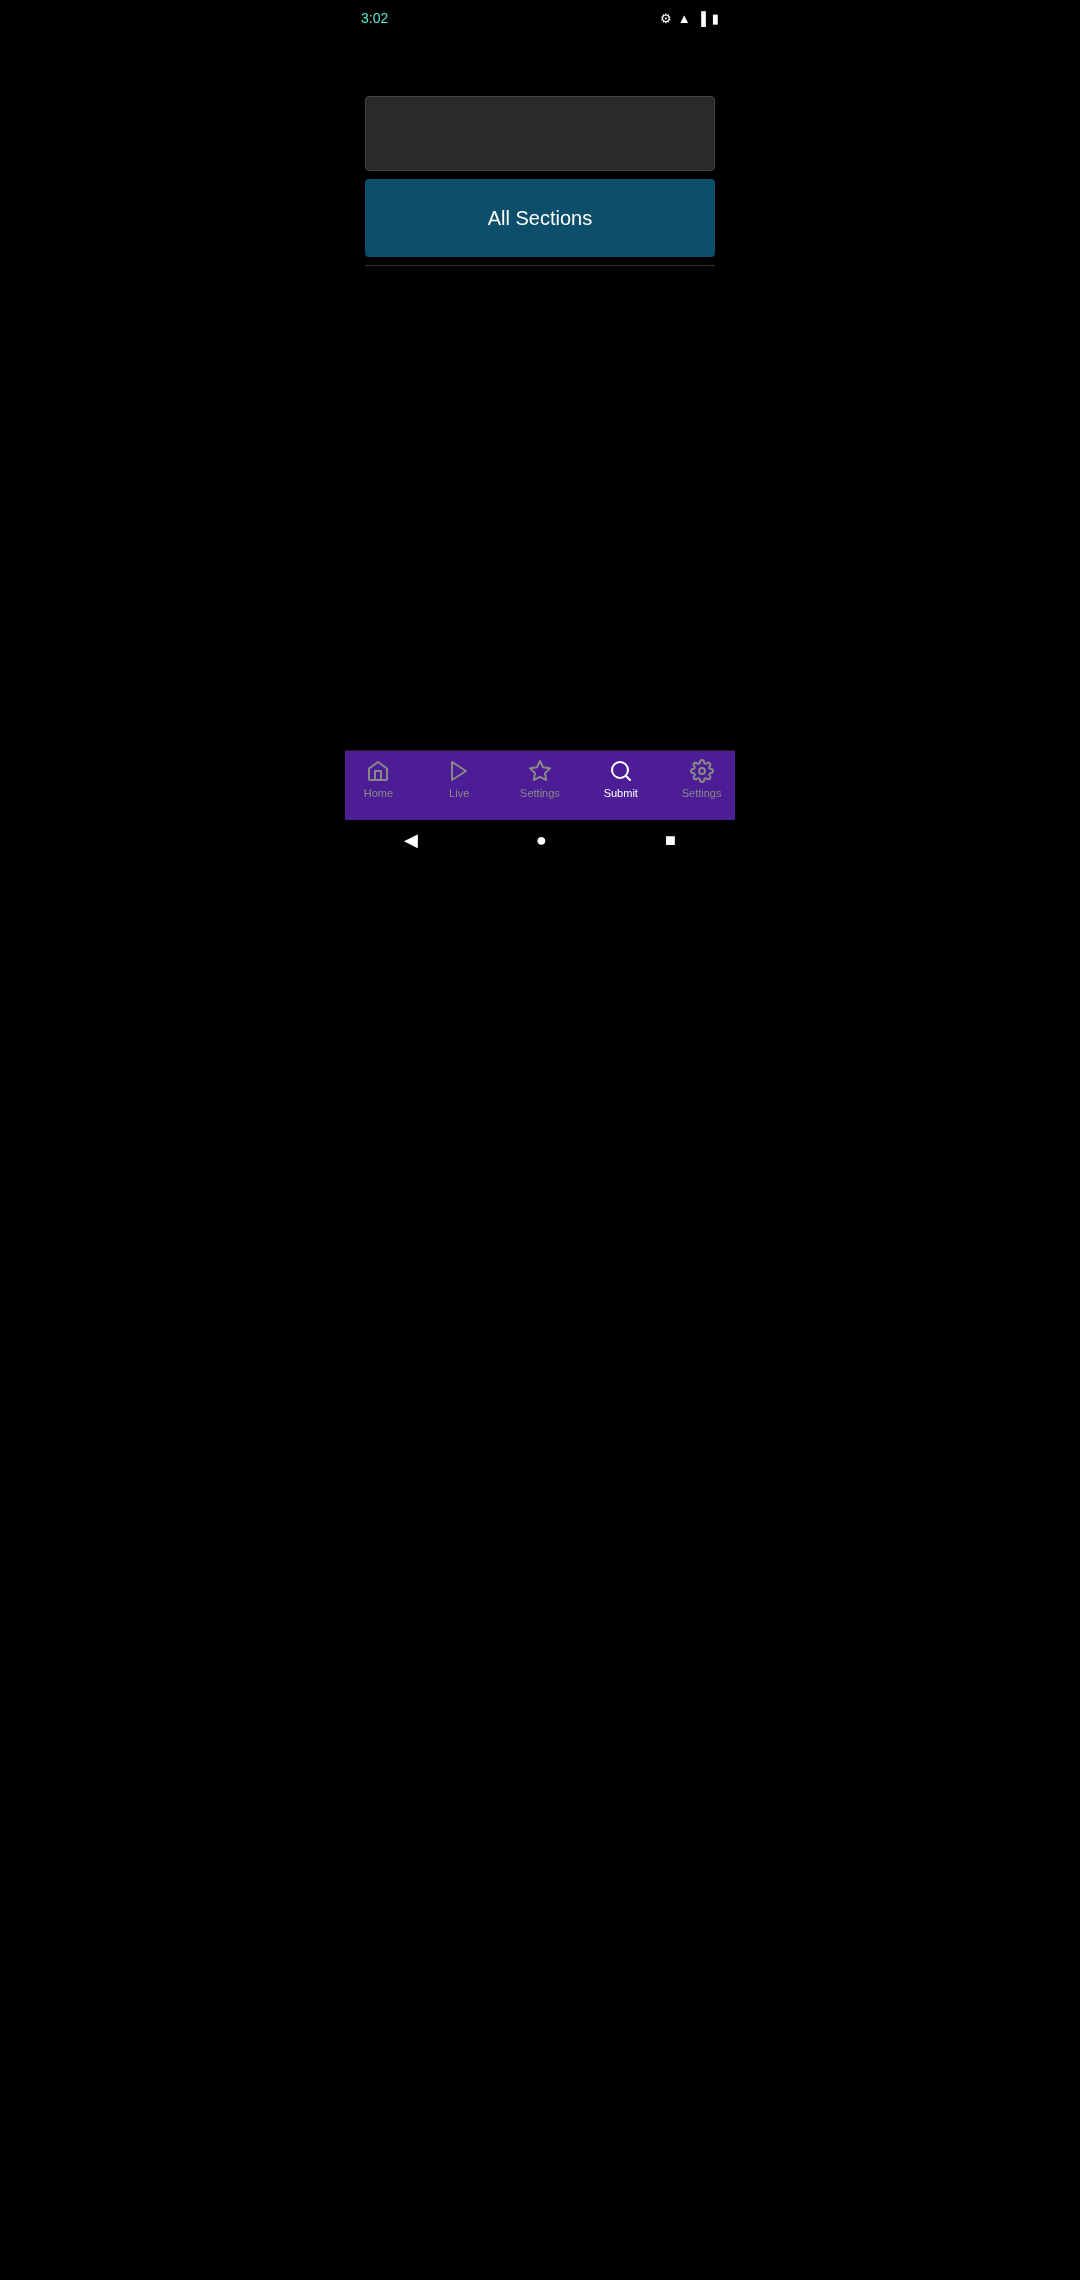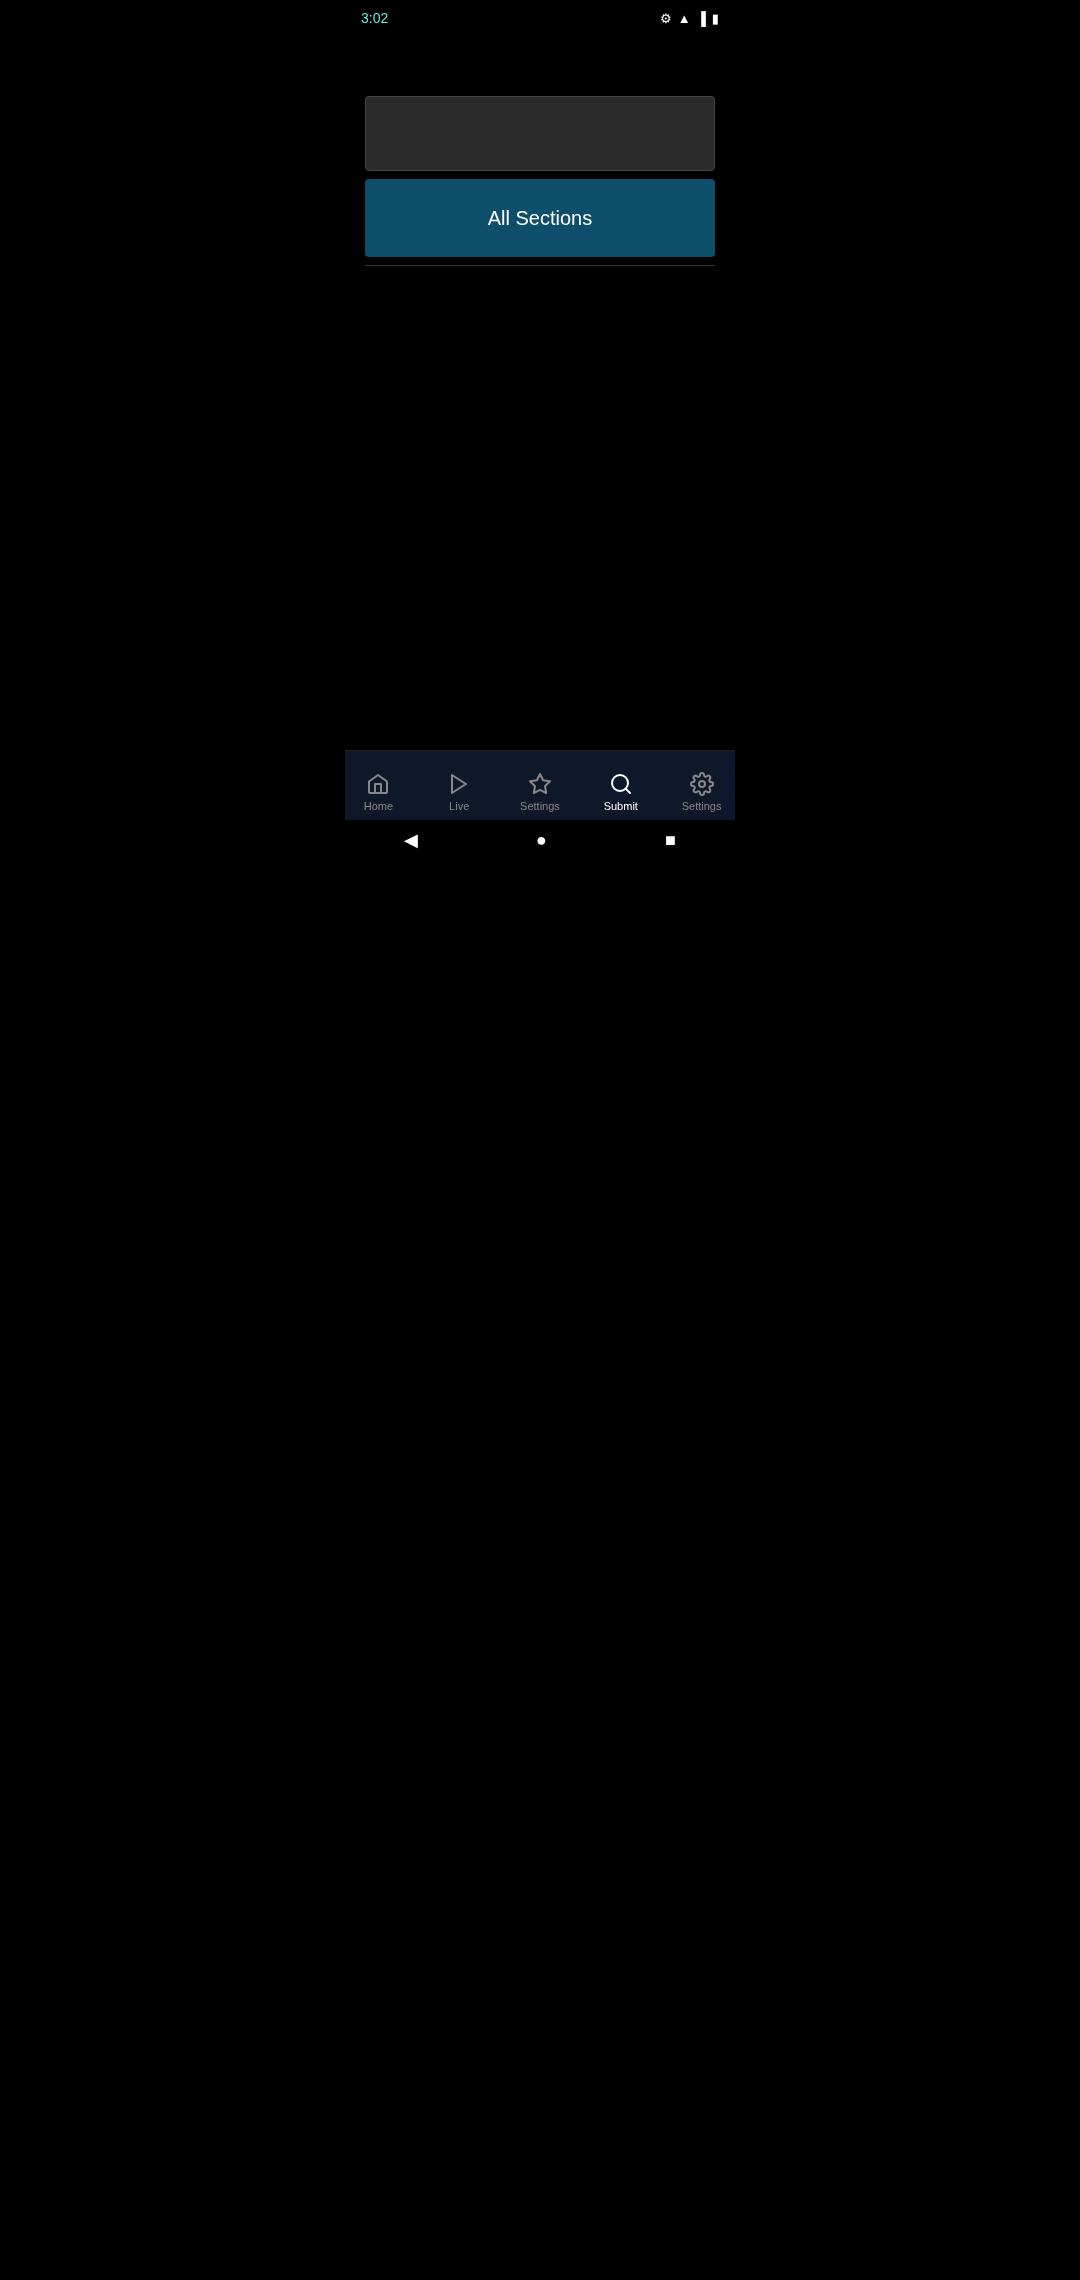--- a/index.html
+++ b/index.html
@@ -95,24 +95,24 @@
       background-color: #333333;
       margin-bottom: 8px;
     }
 
     .bottom-nav {
       position: absolute;
       bottom: 40px;
       left: 0;
       right: 0;
       height: 70px;
-      background-color: #0f172a;
+      background-color: #4c1d95;
       display: flex;
       justify-content: space-around;
-      align-items: flex-end;
+      align-items: flex-start;
       border-top: 1px solid #222222;
       gap: 14px;
     }
 
     .nav-item {
       display: flex;
       flex-direction: column;
       align-items: center;
       gap: 4px;
       cursor: pointer;

